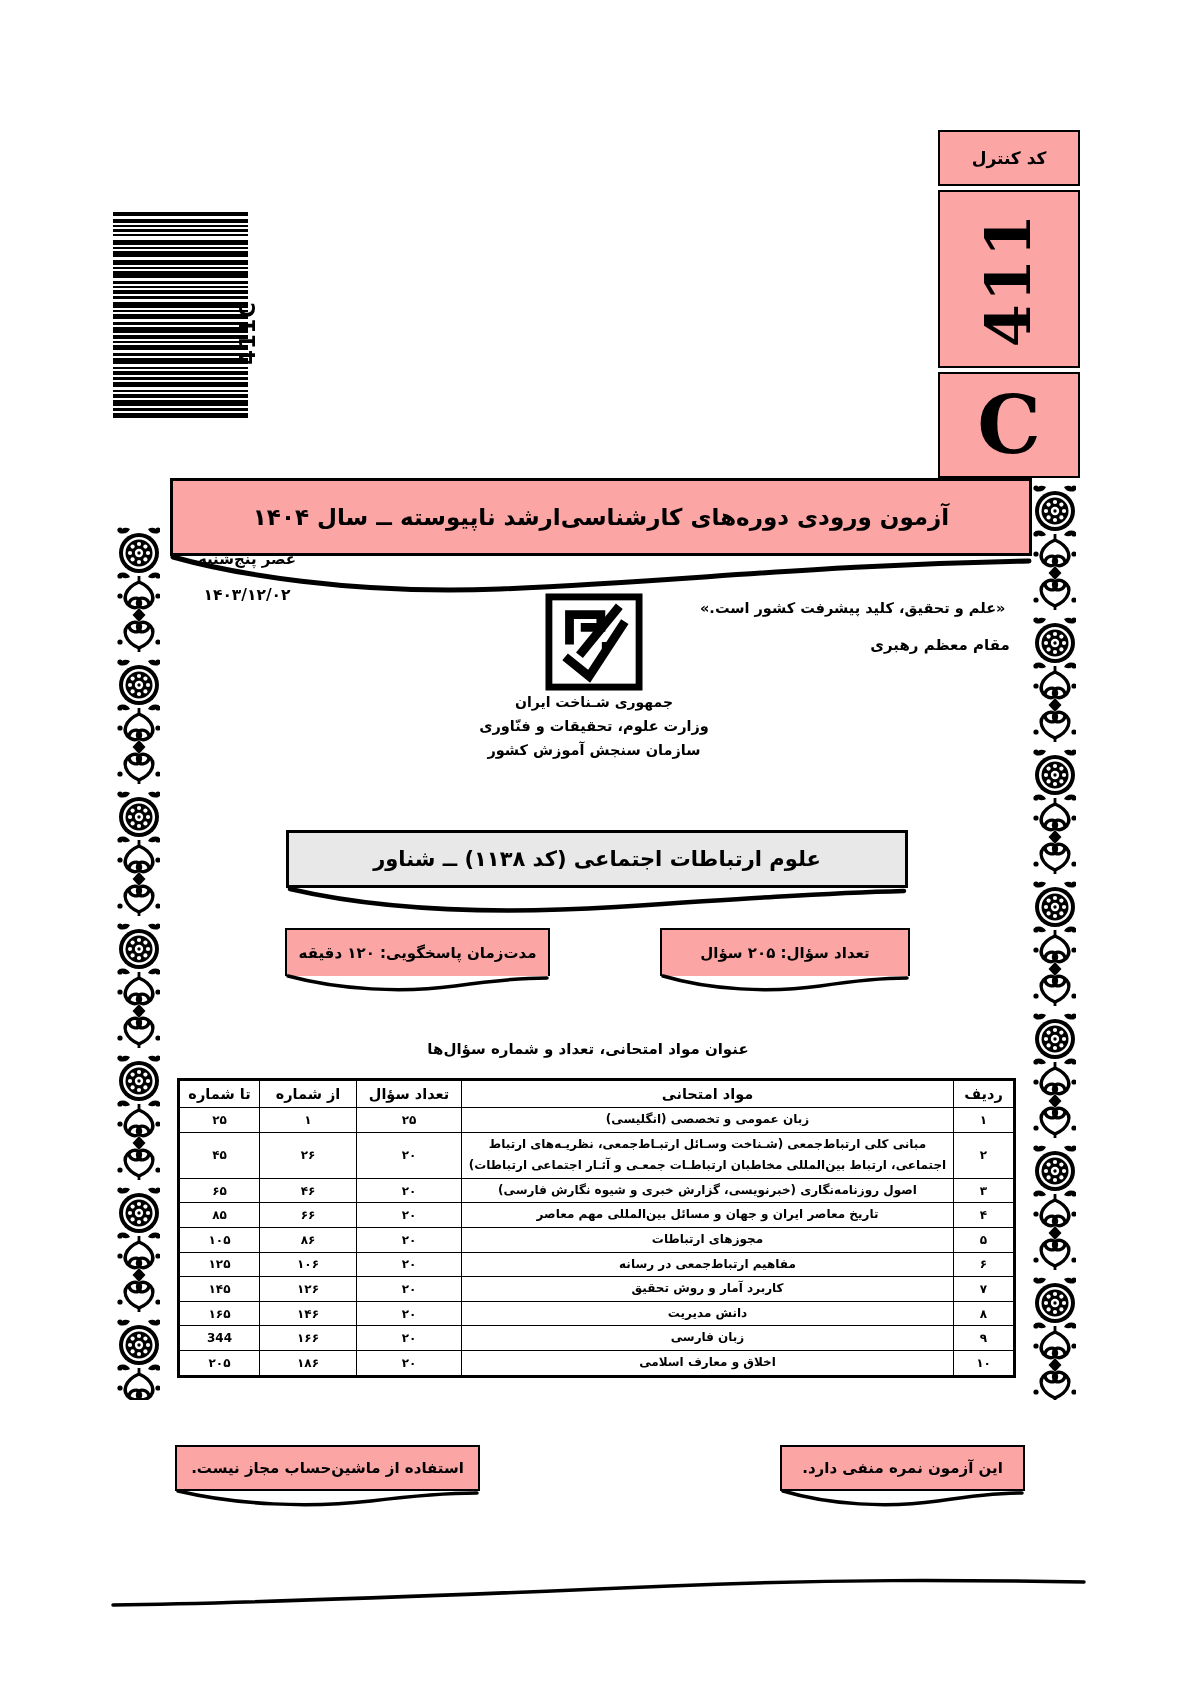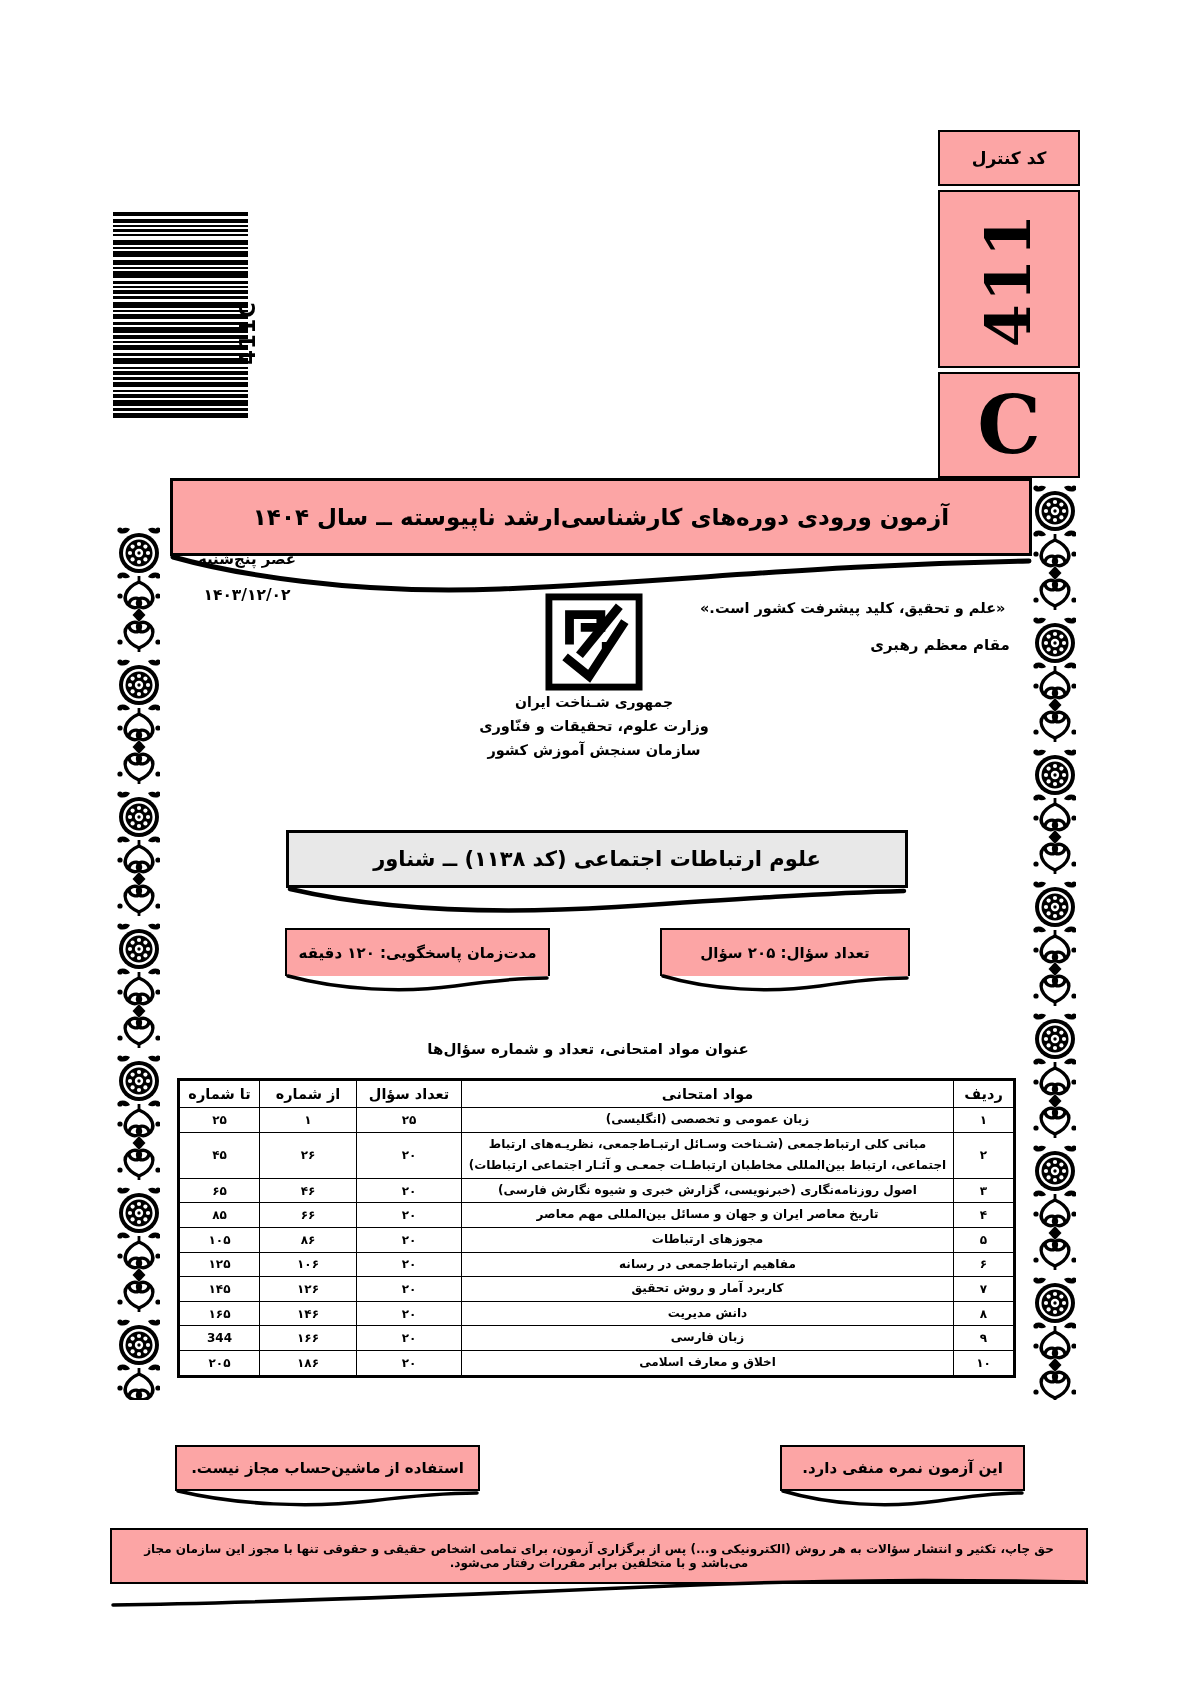--- a/index.html
+++ b/index.html
@@ -320,20 +320,17 @@
   <svg class="wave" style="left:780px;top:1488px;" width="245" height="26" viewBox="0 0 245 26">
     <path d="M3,3 C50,17 108,20 158,13 C198,7 226,5 242,5" stroke="#000" stroke-width="3.5" fill="none" stroke-linecap="round"></path>
   </svg>
   <div class="abs box notice-l">
     <span>استفاده از ماشین‌حساب مجاز نیست.</span>
   </div>
   <svg class="wave" style="left:175px;top:1488px;" width="305" height="26" viewBox="0 0 305 26">
     <path d="M3,3 C62,17 134,20 196,13 C245,7 282,5 302,5" stroke="#000" stroke-width="3.5" fill="none" stroke-linecap="round"></path>
   </svg>
 
-  <div class="abs box footer">
-    <span>حق چاپ، تکثیر و انتشار سؤالات به هر روش (الکترونیکی و...) پس از برگزاری آزمون، برای تمامی اشخاص حقیقی و حقوقی تنها با مجوز این سازمان مجاز می‌باشد و با متخلفین برابر مقررات رفتار می‌شود.</span>
-  </div>
   <svg class="wave" style="left:110px;top:1578px;" width="978" height="32" viewBox="0 0 978 32">
     <path d="M3,27 C150,25 350,17 560,8 C720,1 850,2 974,4" stroke="#000" stroke-width="3.5" fill="none" stroke-linecap="round"></path>
   </svg>
 
 </div>
 
 </body></html>

